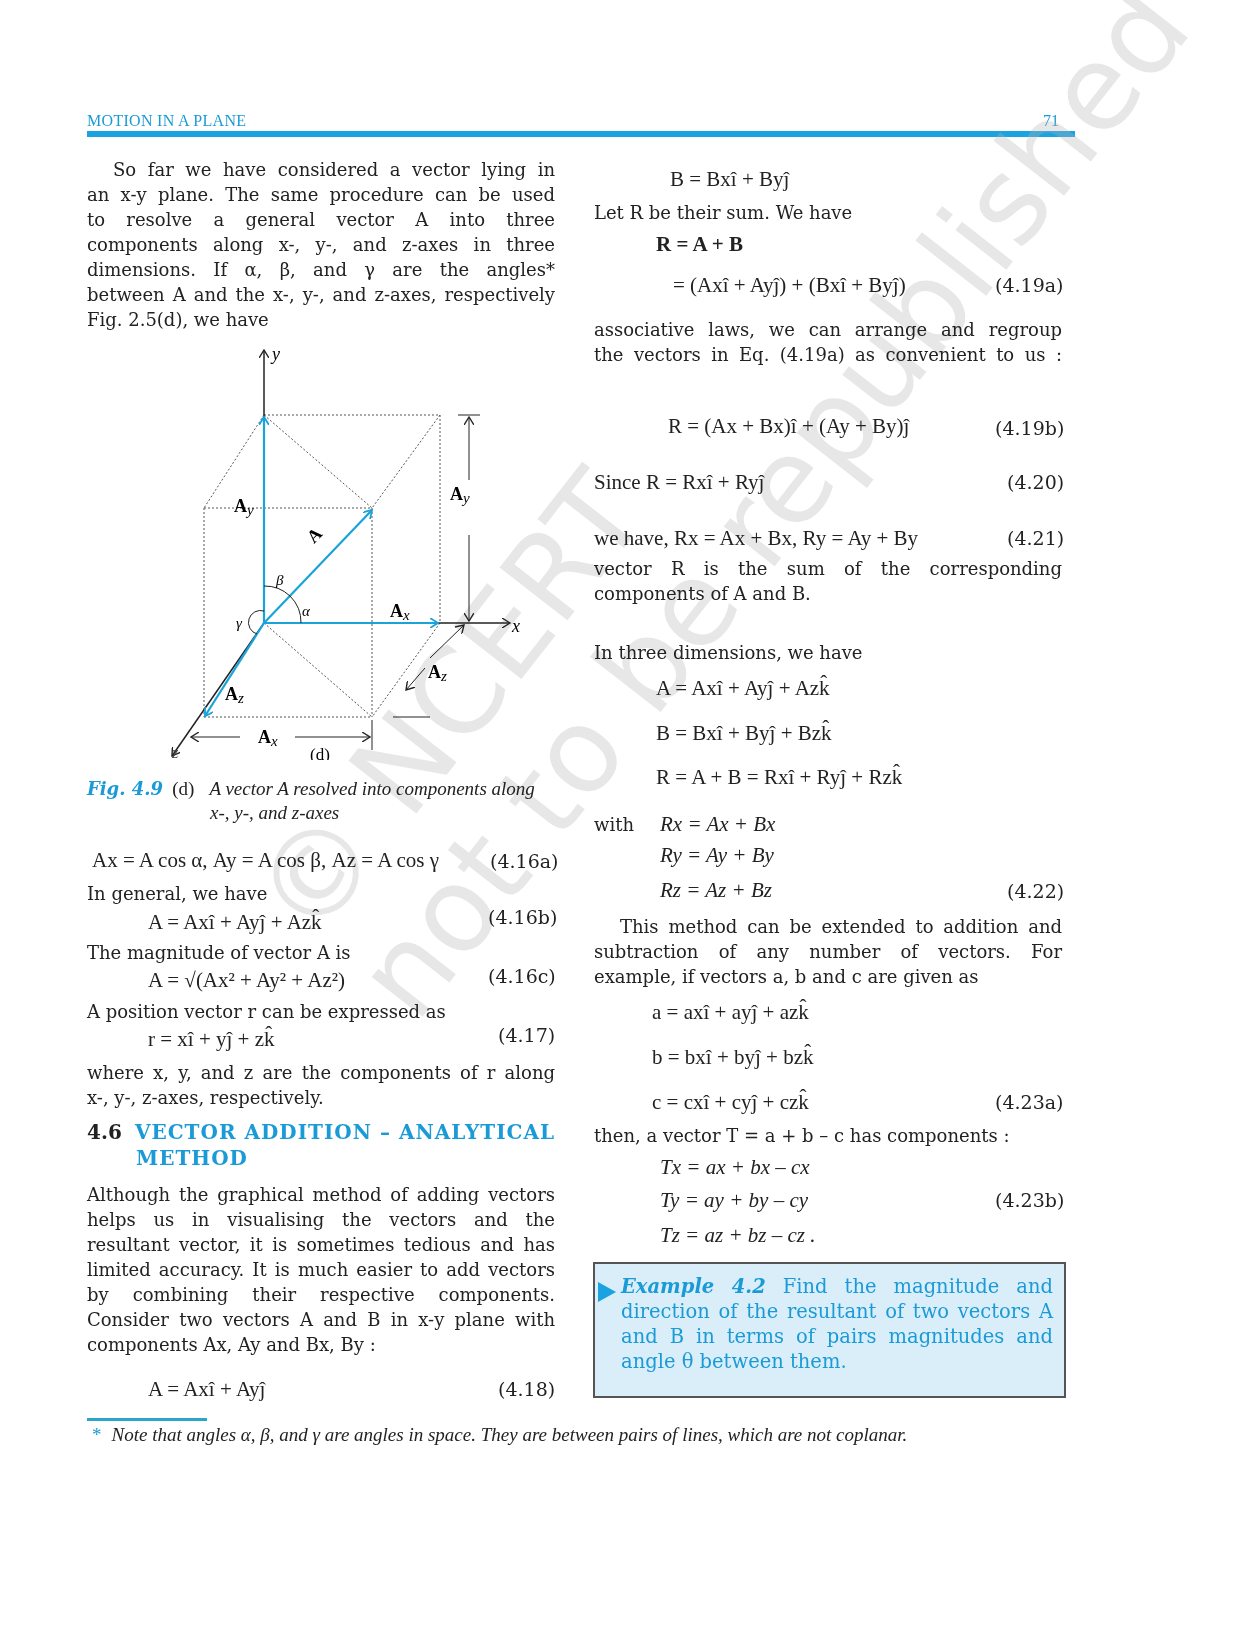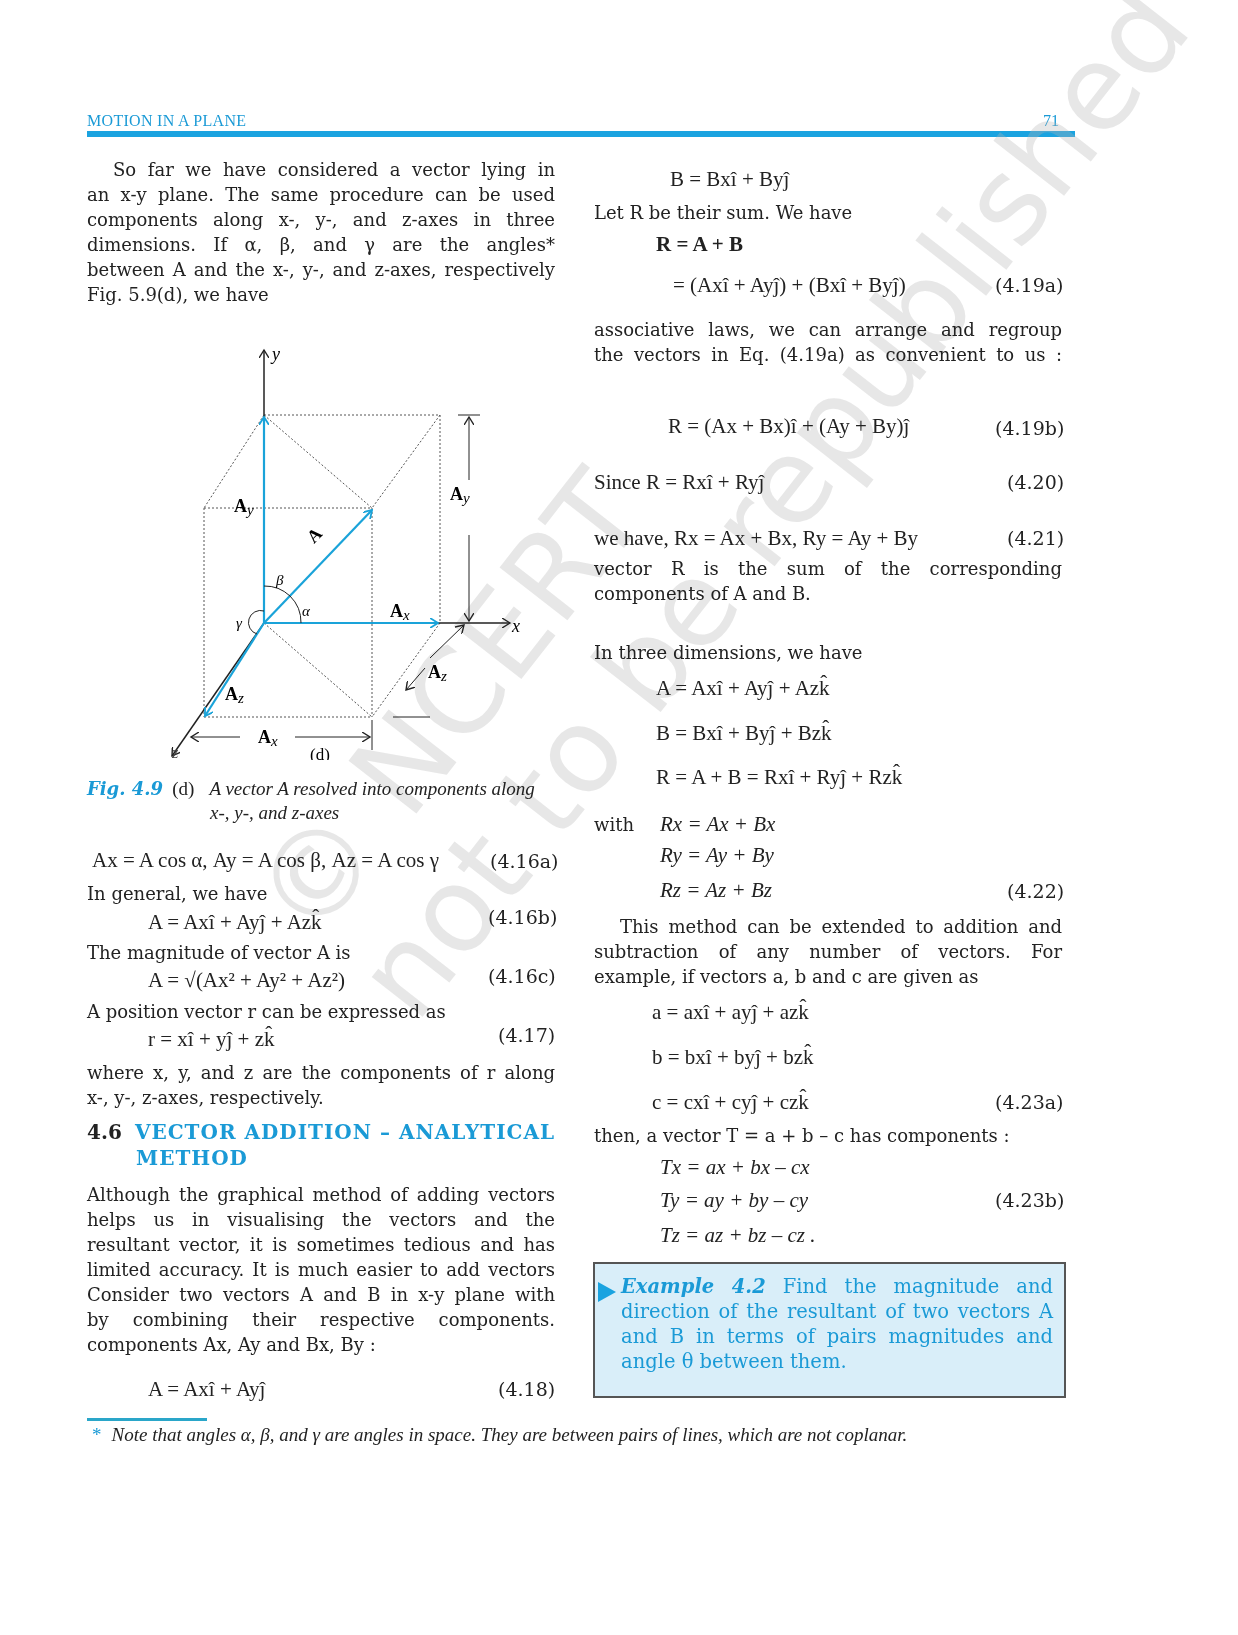--- a/index.html
+++ b/index.html
@@ -36,24 +36,25 @@
 <div class="abs hdr-rule"></div>
 
 <div class="abs watermark">
   <div>© NCERT</div>
   <div>not to be republished</div>
 </div>
 
 <div class="abs para" style="left:87px; top:157px; width:468px;">
   <p class="indent" style="text-align-last:justify">So far we have considered a vector lying in</p>
   <p style="text-align-last:justify">an x-y plane. The same procedure can be used</p>
+  <p style="text-align-last:justify; word-spacing:6px">to resolve a general vector A into three</p>
   <p style="text-align-last:justify">components along x-, y-, and z-axes in three</p>
   <p style="text-align-last:justify; word-spacing:3px">dimensions. If α, β, and γ are the angles*</p>
   <p style="text-align-last:justify">between A and the x-, y-, and z-axes, respectively</p>
-  <p>Fig. 5.9(d), we have</p>
+  <p>Fig. 2.5(d), we have</p>
 </div>
 
 <svg class="abs" style="left:150px; top:340px;" width="380" height="420" viewBox="0 0 380 420">
   <defs>
     <marker id="arrBlack" markerWidth="10" markerHeight="10" refX="8" refY="5" orient="auto" markerUnits="userSpaceOnUse">
       <path d="M0,0 L8,5 L0,10" fill="none" stroke="#222" stroke-width="1.4"></path>
     </marker>
     <marker id="arrBlue" markerWidth="10" markerHeight="10" refX="8" refY="5" orient="auto" markerUnits="userSpaceOnUse">
       <path d="M0,0 L8,5 L0,10" fill="none" stroke="#1aa3d9" stroke-width="1.8"></path>
     </marker>
@@ -140,22 +141,22 @@
   <span class="section-num">4.6</span>
   <span class="section-title" style="margin-left:8px;">VECTOR ADDITION – ANALYTICAL</span>
   <div class="section-title" style="margin-left:49px; margin-top:2px;">METHOD</div>
 </div>
 
 <div class="abs para" style="left:87px; top:1182px; width:468px;">
   <p style="text-align-last:justify">Although the graphical method of adding vectors</p>
   <p style="text-align-last:justify; word-spacing:5px">helps us in visualising the vectors and the</p>
   <p style="text-align-last:justify">resultant vector, it is sometimes tedious and has</p>
   <p style="text-align-last:justify">limited accuracy. It is much easier to add vectors</p>
+  <p style="text-align-last:justify; word-spacing:8px">by combining their respective components.</p>
   <p style="text-align-last:justify">Consider two vectors A and B in x-y plane with</p>
-  <p style="text-align-last:justify; word-spacing:8px">by combining their respective components.</p>
   <p>components Ax, Ay and Bx, By :</p>
 </div>
 
 <div class="abs eq" style="left:148px; top:1377px;">A = Axî + Ayĵ</div>
 <div class="abs eqno" style="left:498px; top:1378px;">(4.18)</div>
 
 <div class="abs eq" style="left:670px; top:167px;">B = Bxî + Byĵ</div>
 <div class="abs para" style="left:594px; top:200px;">Let R be their sum. We have</div>
 <div class="abs eq" style="left:656px; top:232px; font-weight:bold;">R = A + B</div>
 <div class="abs eq" style="left:673px; top:273px;">= (Axî + Ayĵ) + (Bxî + Byĵ)</div>

